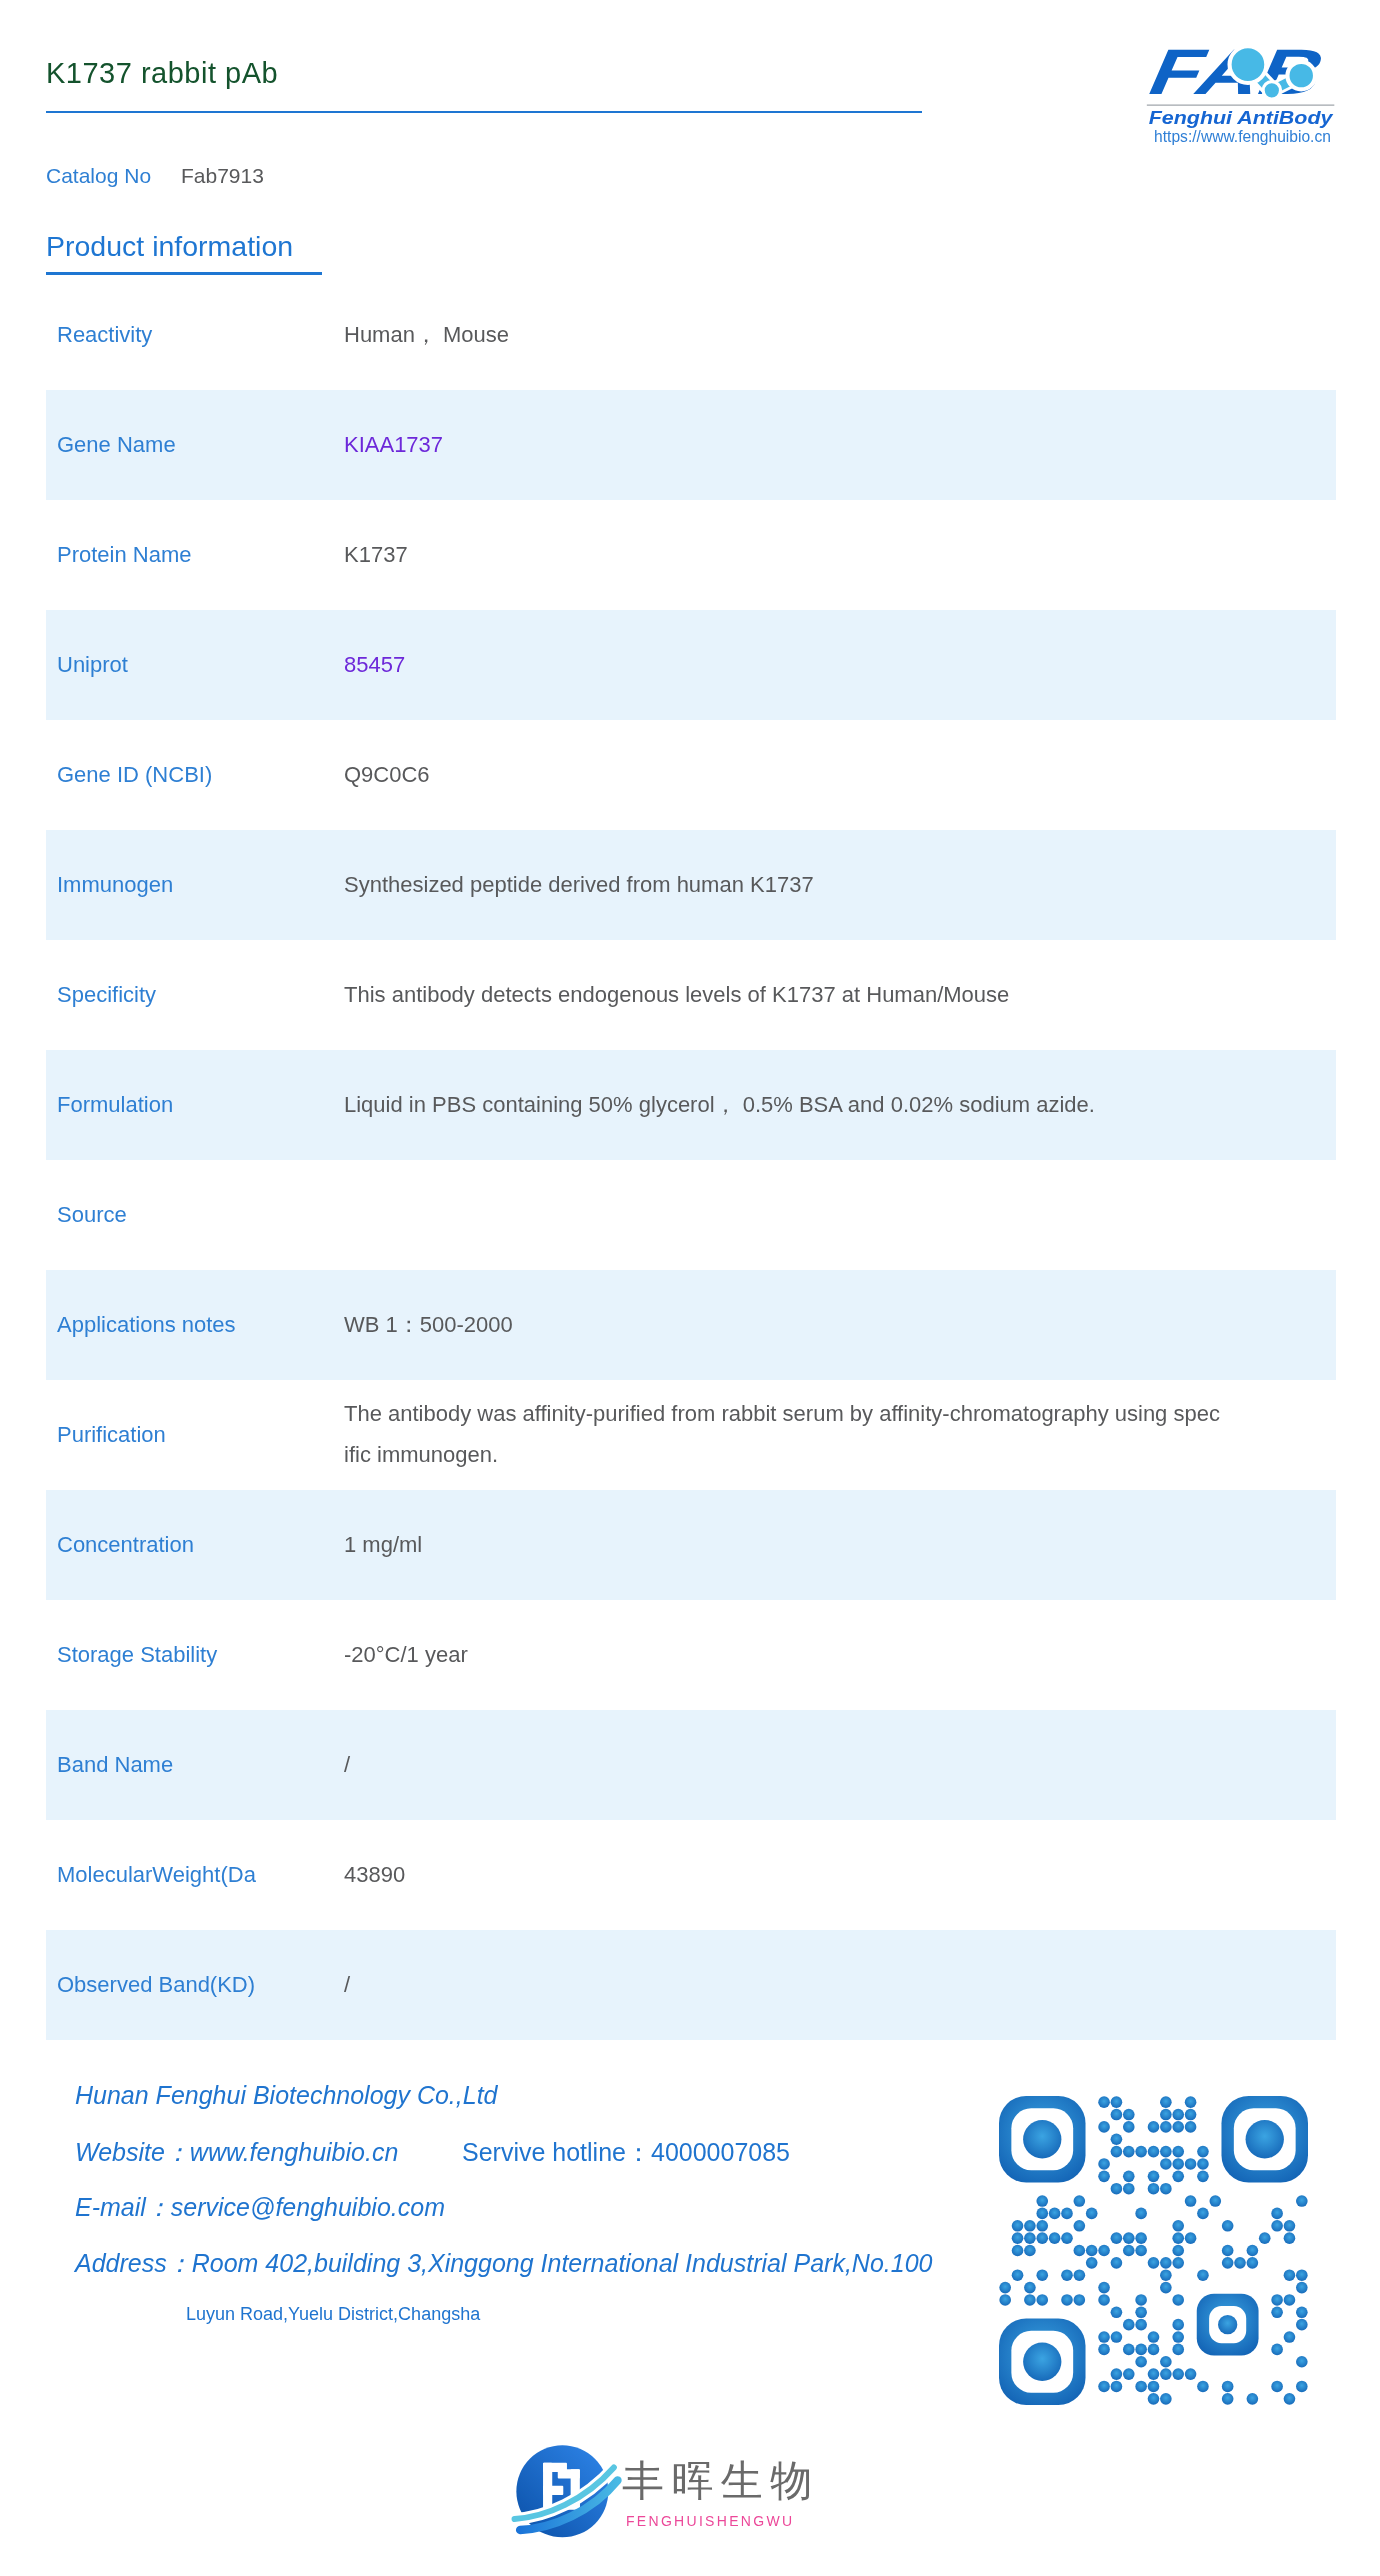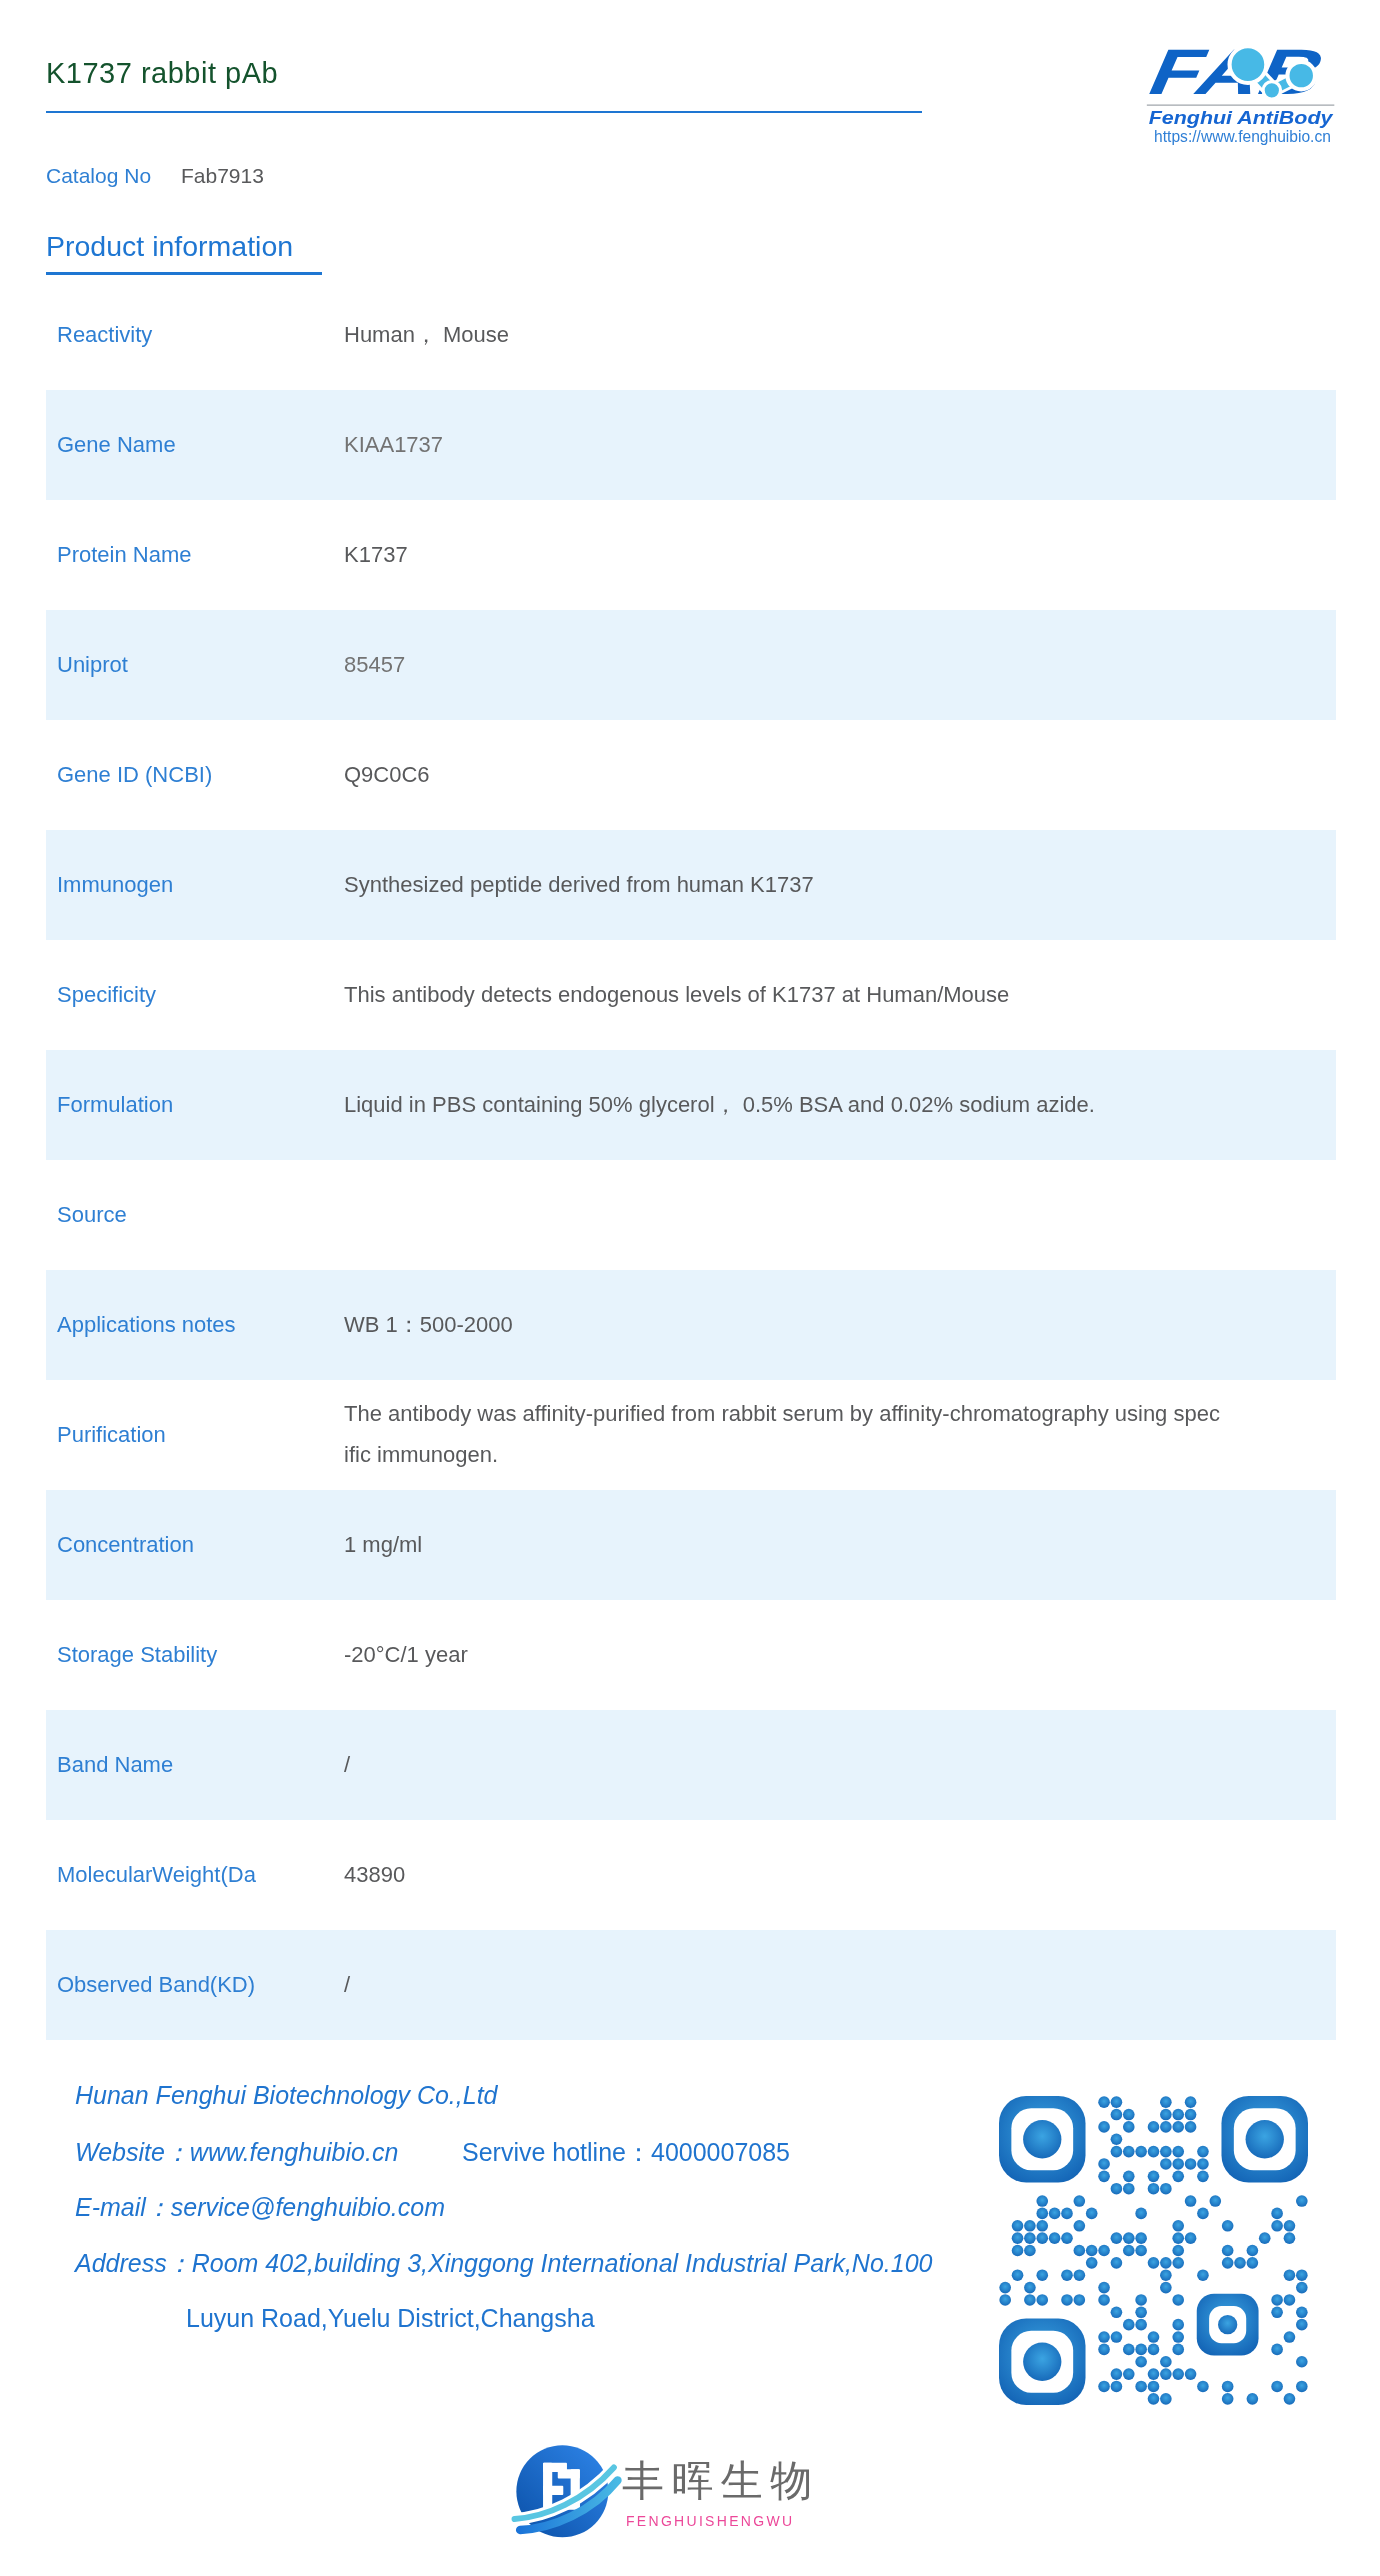--- a/index.html
+++ b/index.html
@@ -17,26 +17,26 @@
   
   .fab-logo{position:absolute;left:1145px;top:37px;width:193px;height:92px;}
   .fab-url{position:absolute;left:1148px;top:128px;width:189px;font-size:15.6px;color:#2f7fd6;text-align:center;}
 
   
   .table{position:absolute;left:46px;top:280px;width:1290px;}
   .row{display:flex;align-items:center;height:110px;width:100%;}
   .row.band{background:#e7f3fc;}
   .row-label{flex:0 0 267px;padding-left:11px;font-size:22px;color:#2e7fd3;}
   .row-value{flex:1;font-size:22px;color:#58595b;line-height:1.85;white-space:pre-line;padding-right:37px;margin-left:20px;}
-  .row-value.link{color:#737373;}
+  .row-value.link{color:#6d28d9;}
 
   
   .f-line{position:absolute;left:75px;font-size:25px;color:#1f74cf;font-style:italic;}
   .f-hotline{position:absolute;left:462px;font-size:25px;color:#1f74cf;}
-  .f-addr2{position:absolute;left:186px;font-size:25px;color:#1f74cf;}
+  .f-addr2{position:absolute;left:186px;font-size:18px;color:#1f74cf;}
 
   .qr{position:absolute;left:999px;top:2096px;width:309px;height:309px;}
 
   
   .blogo{position:absolute;left:509px;top:2438px;width:115px;height:115px;}
   .blogo-cn{position:absolute;left:622px;top:2453px;font-size:42px;color:#6a6a6a;letter-spacing:7.4px;}
   .blogo-en{position:absolute;left:626px;top:2513px;font-size:14px;color:#ec4899;letter-spacing:2.3px;}
 </style>
 </head>
 <body>

